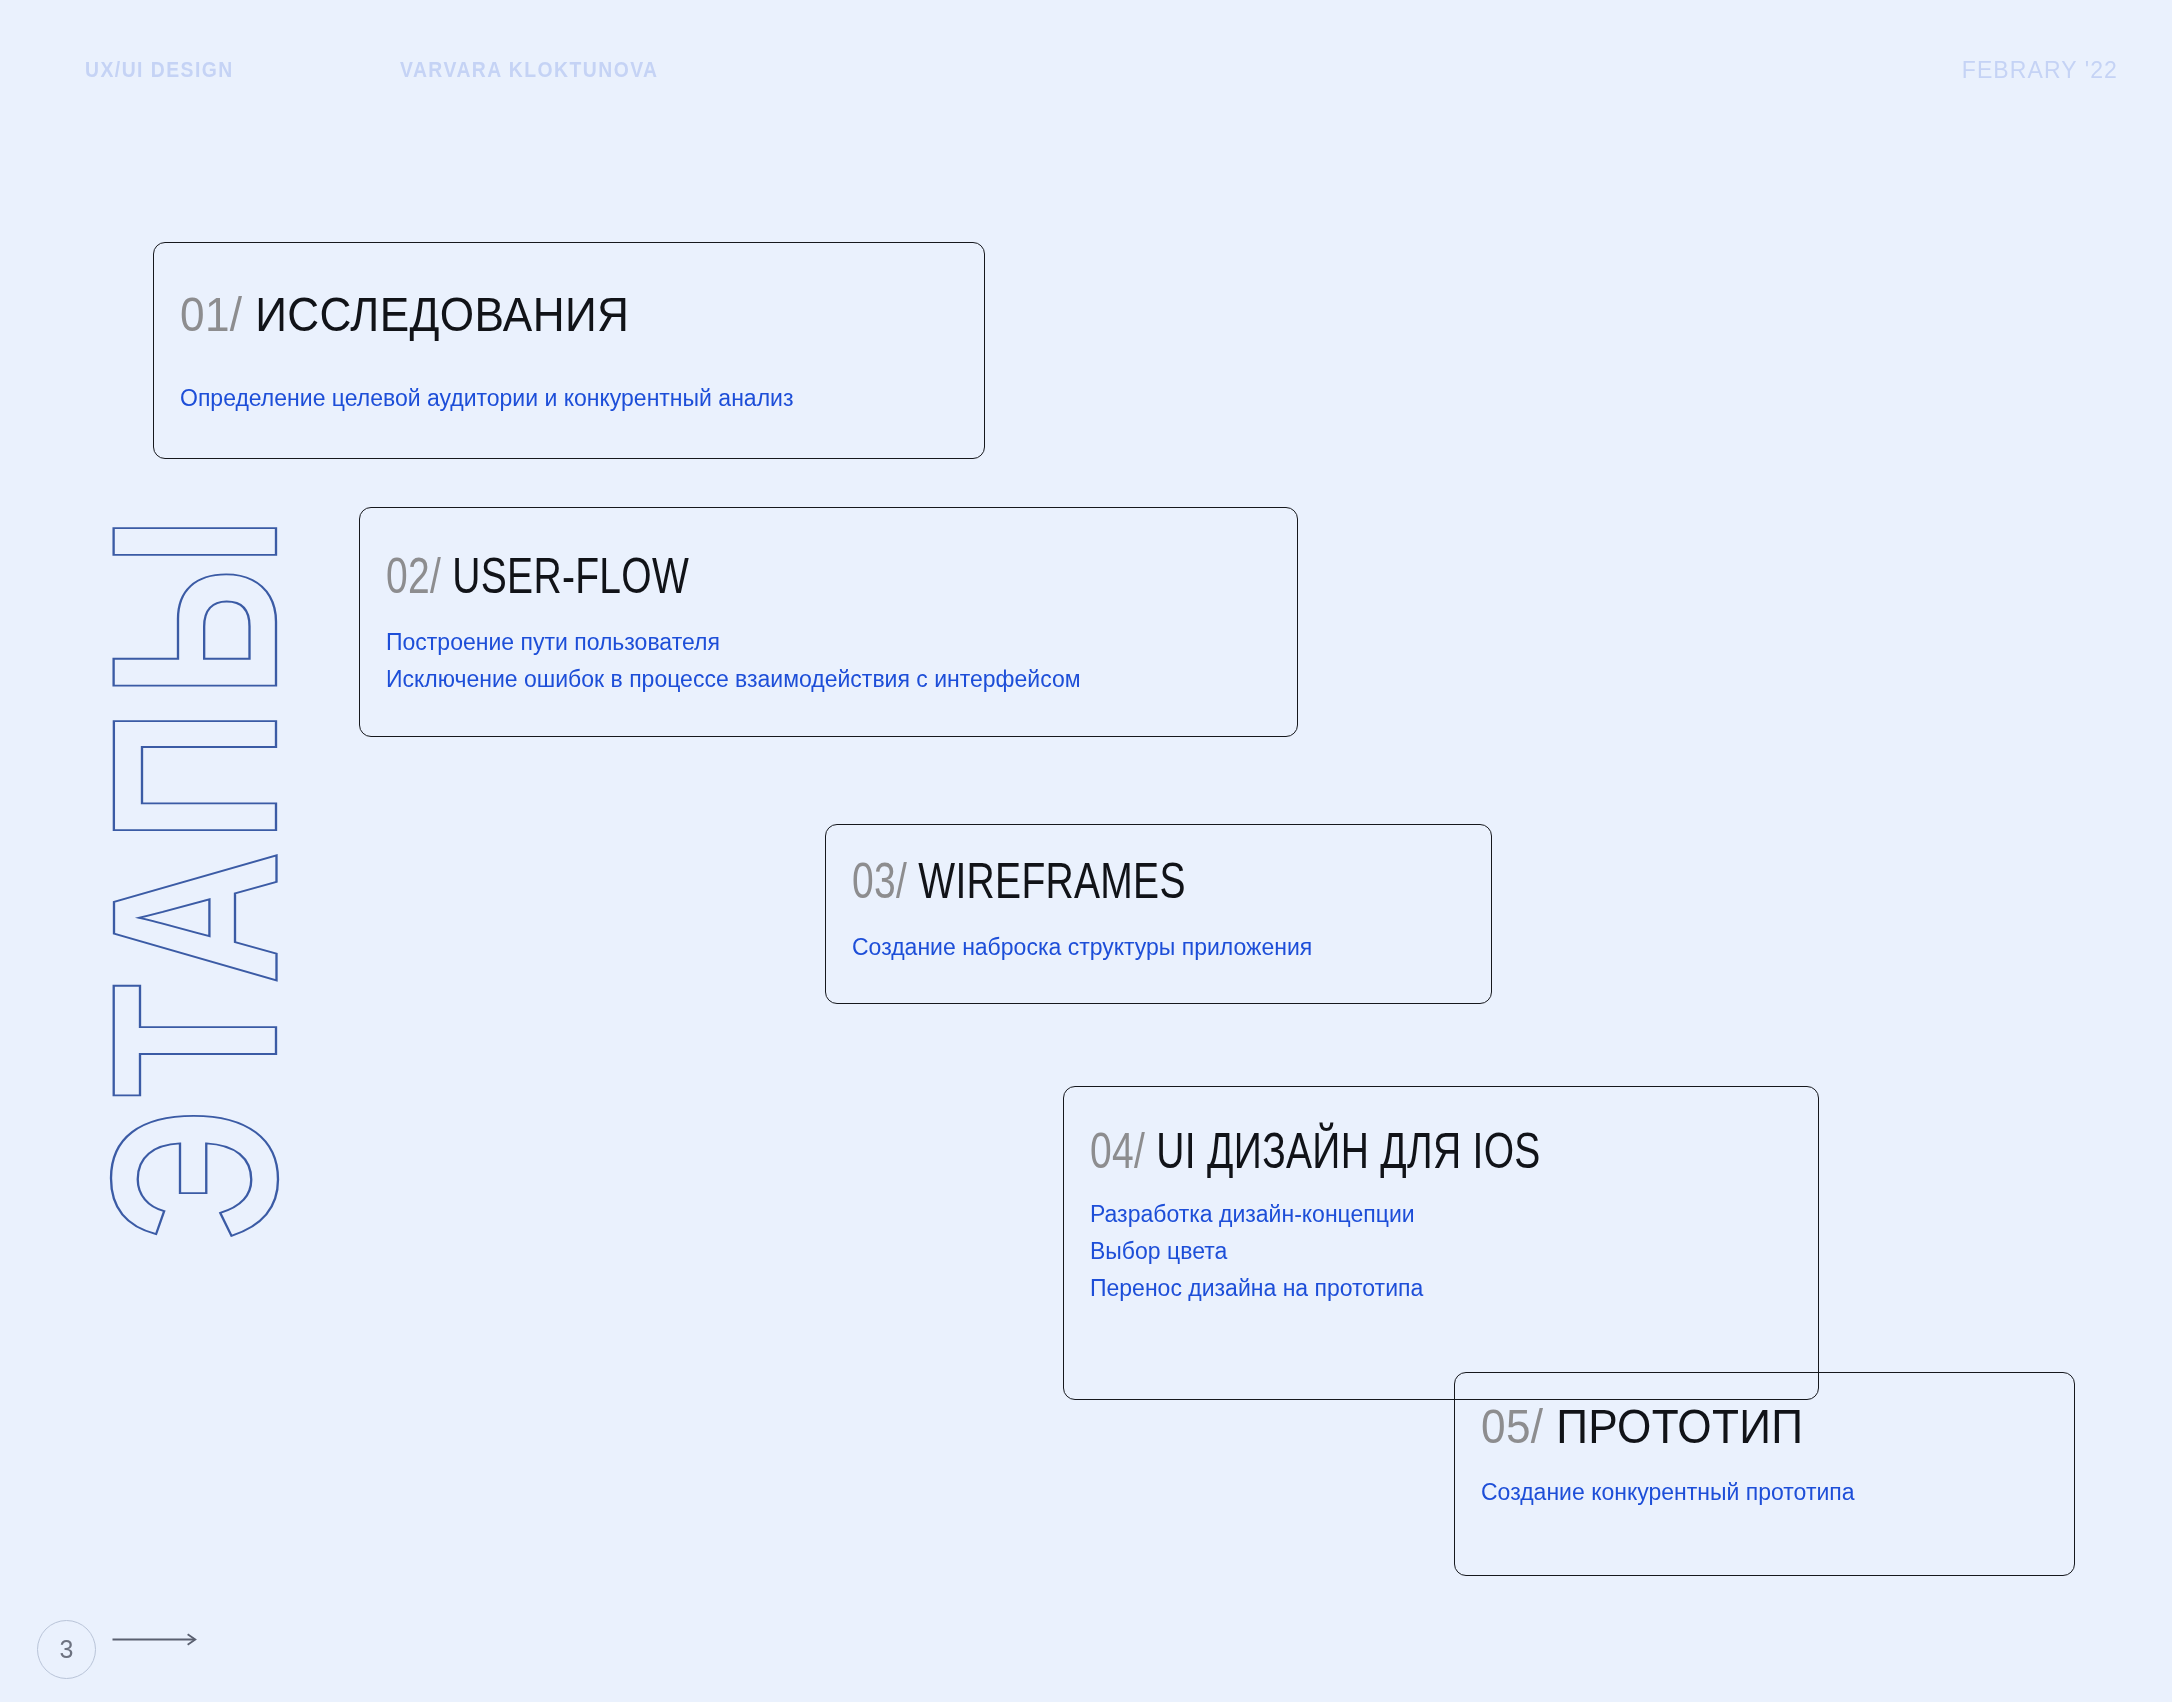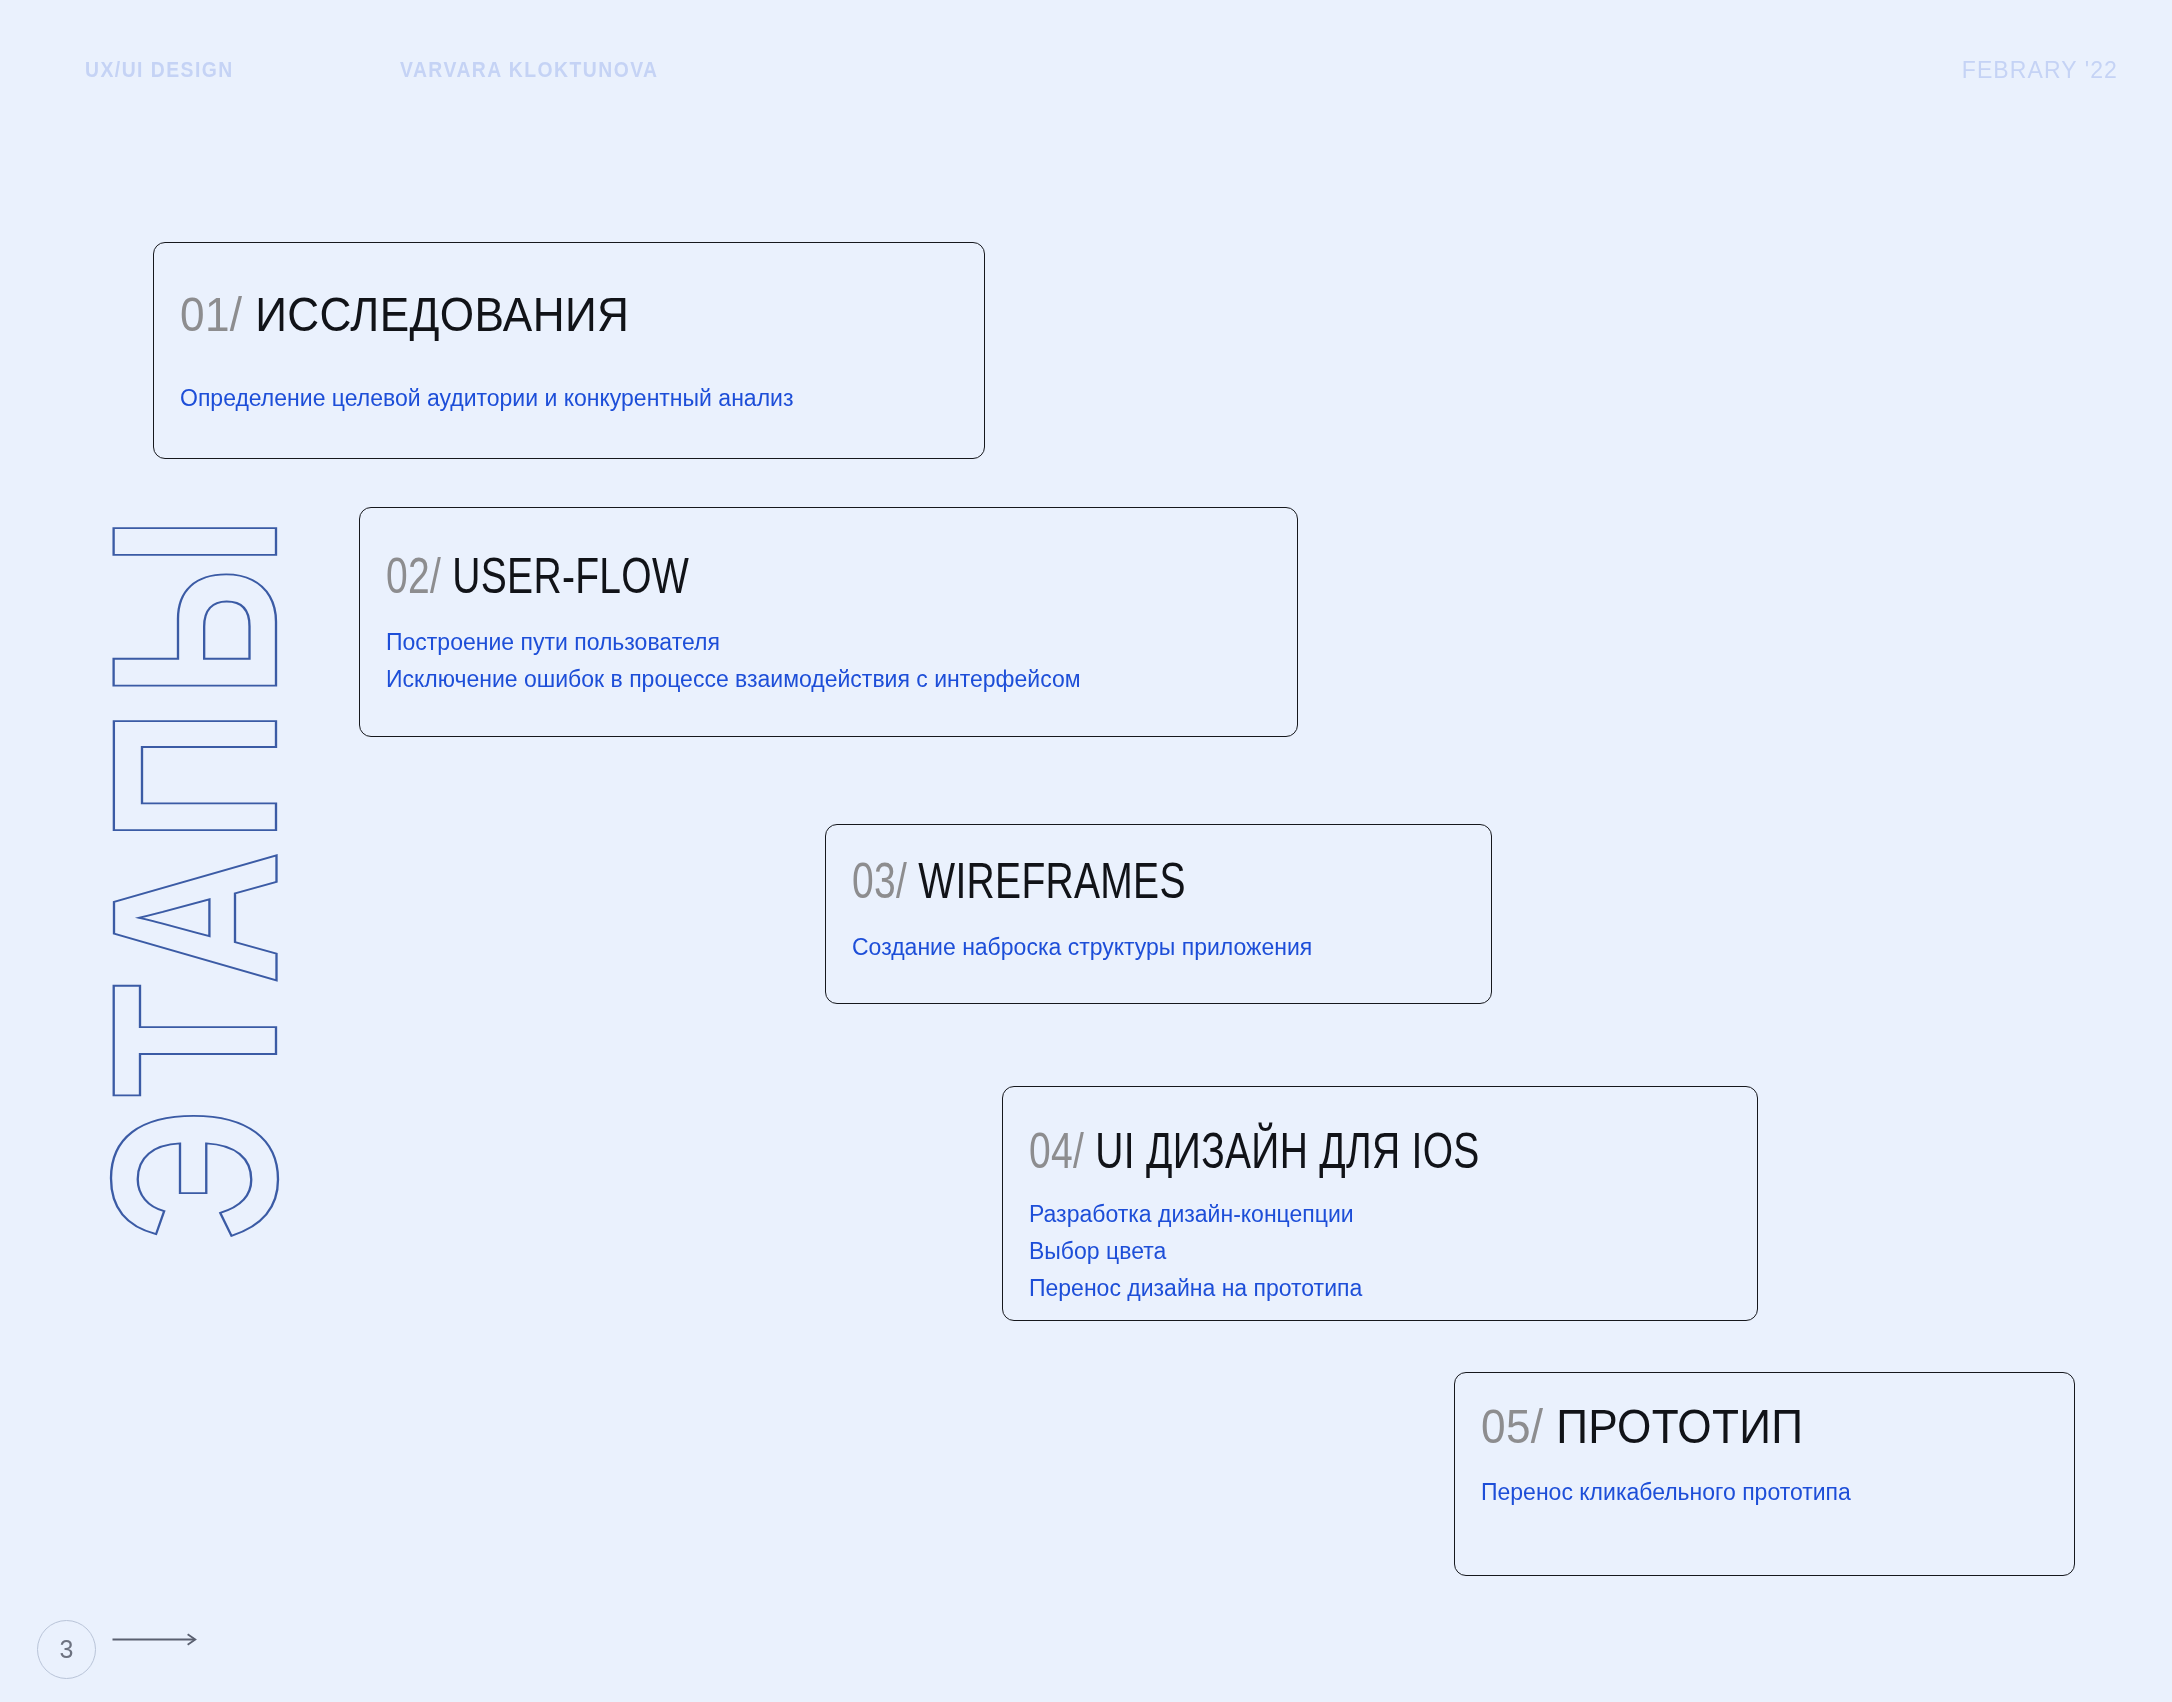--- a/index.html
+++ b/index.html
@@ -96,21 +96,21 @@
   #card-1 .card-lines{left:26px;top:137px;}
 
   #card-2{left:359px;top:507px;width:939px;height:230px;}
   #card-2 .card-title{left:26px;top:43px;}
   #card-2 .card-lines{left:26px;top:116px;}
 
   #card-3{left:825px;top:824px;width:667px;height:180px;}
   #card-3 .card-title{left:26px;top:31px;}
   #card-3 .card-lines{left:26px;top:104px;}
 
-  #card-4{left:1002px;top:1086px;width:756px;height:235px;}
+  #card-4{left:1063px;top:1086px;width:756px;height:314px;}
   #card-4 .card-title{left:26px;top:39px;}
   #card-4 .card-lines{left:26px;top:109px;}
 
   #card-5{left:1454px;top:1372px;width:621px;height:204px;}
   #card-5 .card-title{left:26px;top:29.5px;}
   #card-5 .card-lines{left:26px;top:101px;}
 
   
   .pagenum{
     position:absolute;
@@ -181,21 +181,21 @@
       <div>Перенос дизайна на прототипа</div>
     </div>
   </div>
 
   <div class="card" id="card-5">
     <div class="card-title wide">
       <span class="num">05/</span>
       <span>ПРОТОТИП</span>
     </div>
     <div class="card-lines">
-      <div>Перенос кликабельного прототипа</div>
+      <div>Создание конкурентный прототипа</div>
     </div>
   </div>
 
   <div class="pagenum">
     <span>3</span>
   </div>
 
   <svg class="arrow" viewBox="0 0 120 30">
     <line x1="0" y1="15" x2="107" y2="15" stroke="#5a6070" stroke-width="2.4"></line>
     <polyline points="98,8 108,15 98,22" fill="none" stroke="#5a6070" stroke-width="2.4"></polyline>

